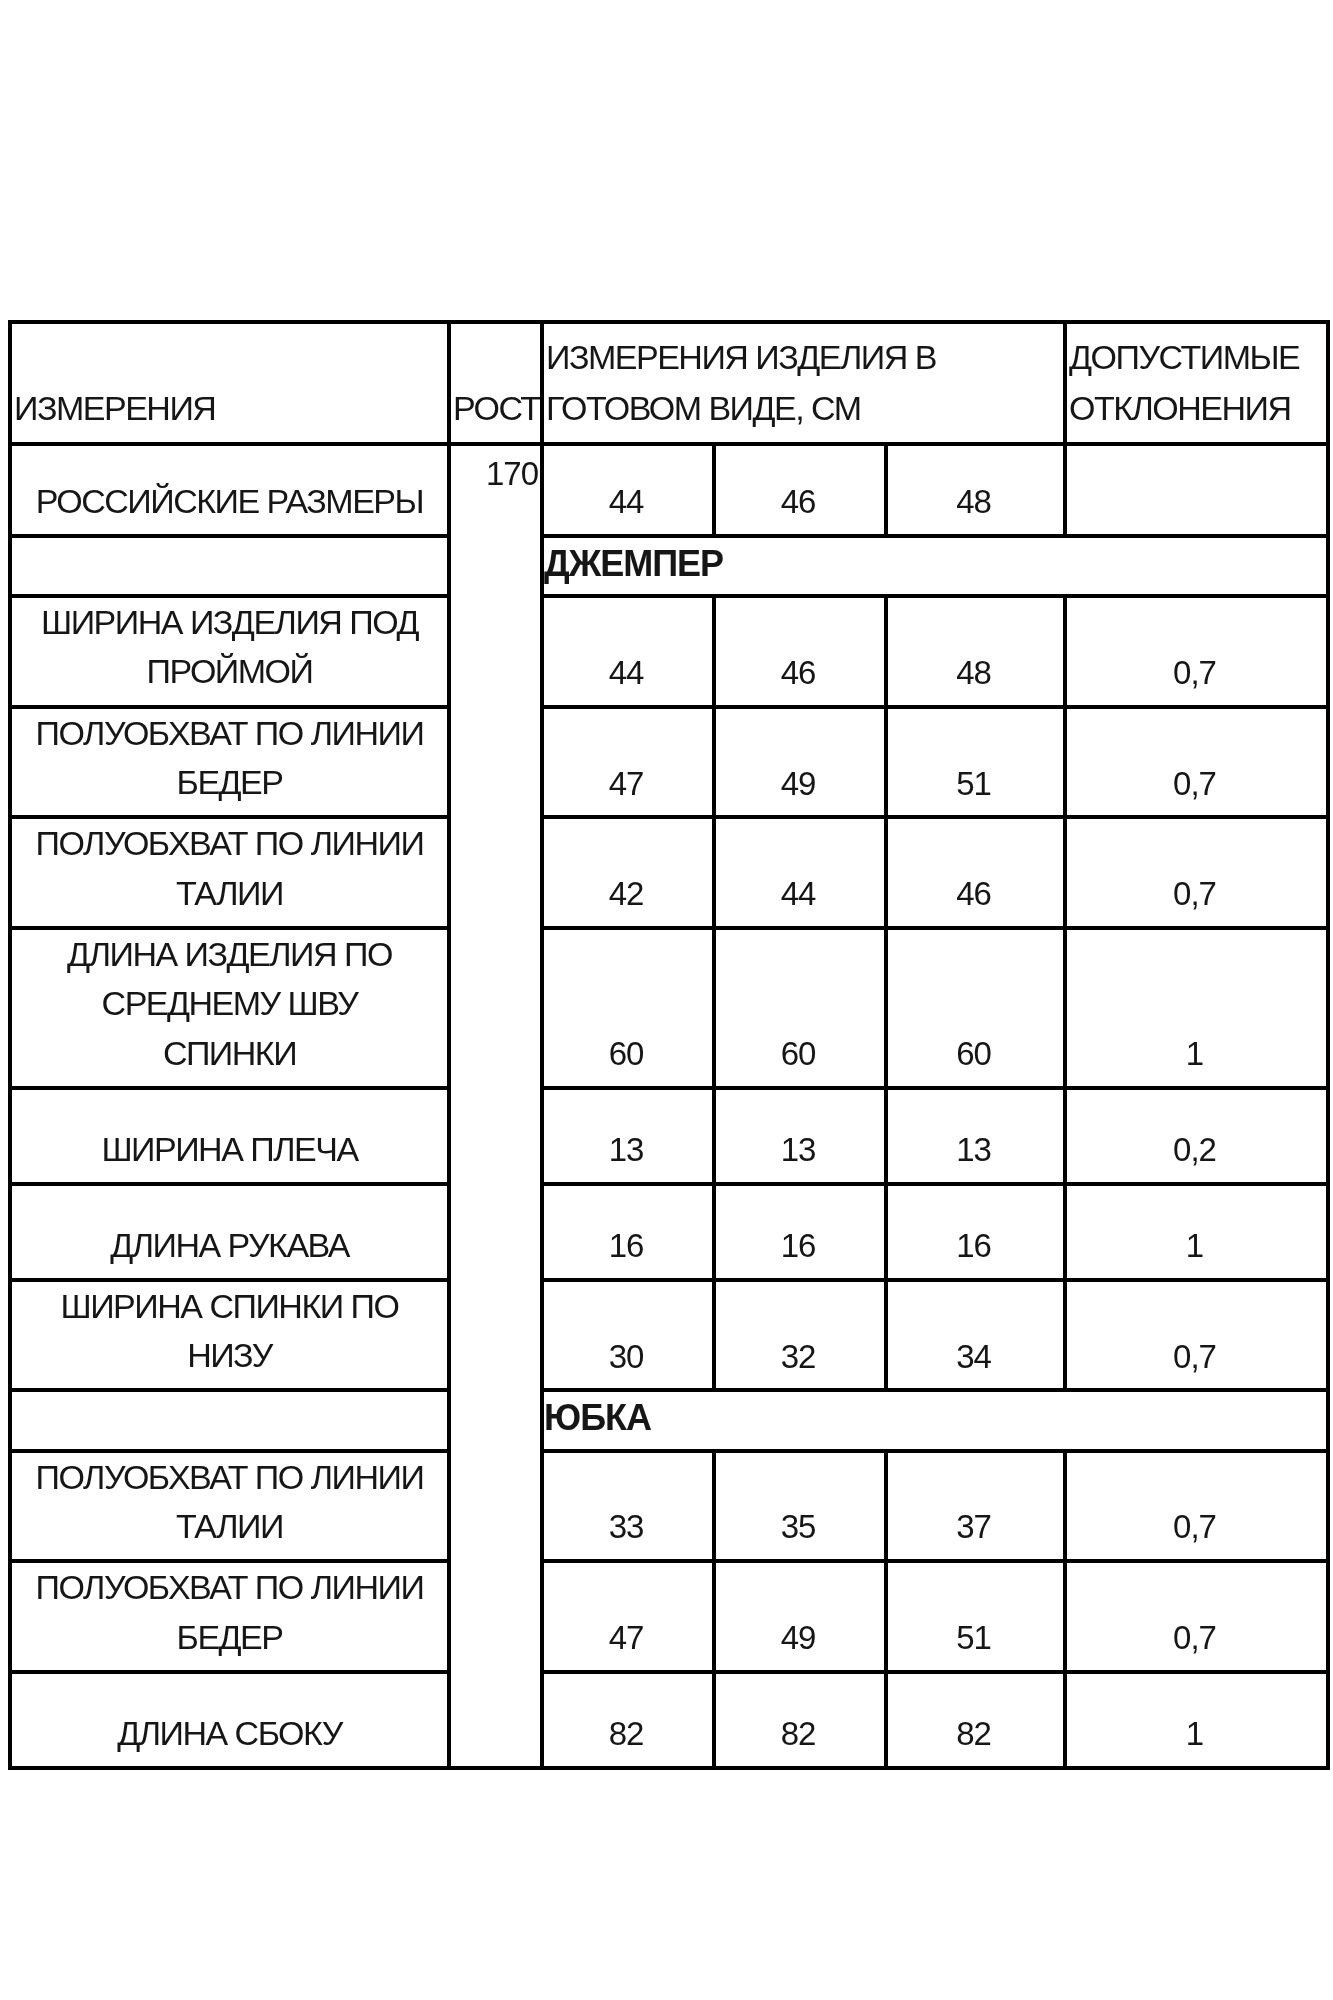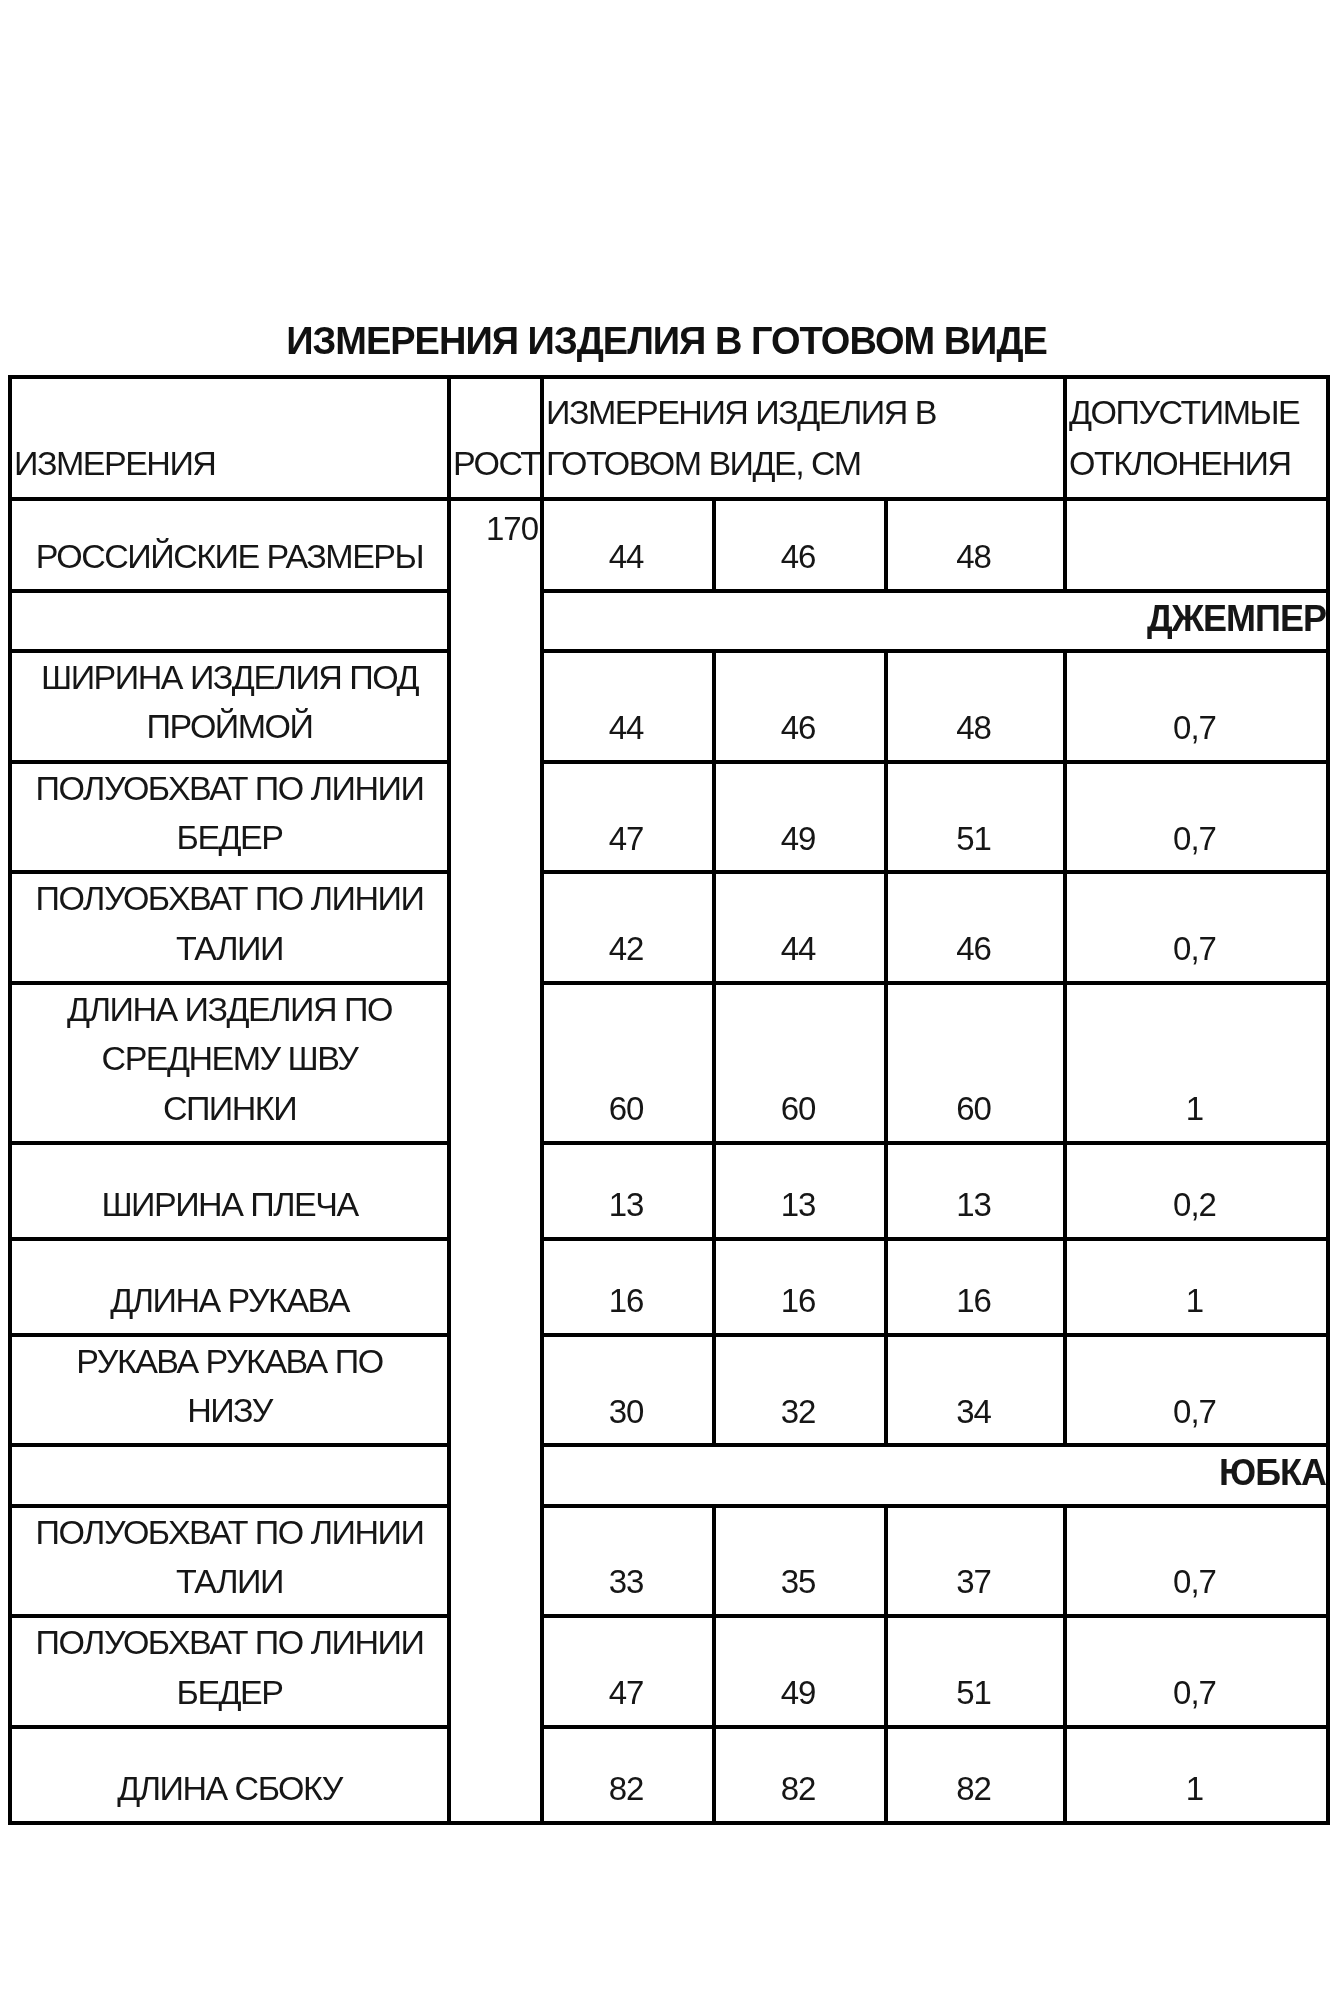--- a/index.html
+++ b/index.html
@@ -58,36 +58,35 @@
     vertical-align: top;
     text-align: right;
     font-size: 33px;
     letter-spacing: -1px;
     padding: 4px 2px 0 2px;
   }
   td.band-cell {
     font-weight: bold;
     font-size: 36px;
     letter-spacing: -1px;
-    text-align: right;
+    text-align: left;
     vertical-align: middle;
     padding: 0 0 4px 0;
   }
   tr.h-header { height: 122px; }
   tr.h-sizes  { height: 92px; }
   tr.h-band   { height: 50px; }
   tr.h-m      { height: 96px; }
   tr.h-m3     { height: 148px; }
 </style>
 </head>
 <body>
 
 <div class="page">
 
-  <h1 class="title">ИЗМЕРЕНИЯ ИЗДЕЛИЯ В ГОТОВОМ ВИДЕ</h1>
 
   <table class="size-table">
     <colgroup>
       <col style="width:439px">
       <col style="width:93px">
       <col style="width:172px">
       <col style="width:172px">
       <col style="width:179px">
       <col style="width:263px">
     </colgroup>
@@ -153,21 +152,21 @@
           <td class="num">0,2</td>
         </tr>
         <tr class="h-m">
           <td class="label">ДЛИНА РУКАВА</td>
           <td class="num">16</td>
           <td class="num">16</td>
           <td class="num">16</td>
           <td class="num">1</td>
         </tr>
         <tr class="h-m">
-          <td class="label">РУКАВА РУКАВА ПО
+          <td class="label">ШИРИНА СПИНКИ ПО
 НИЗУ</td>
           <td class="num">30</td>
           <td class="num">32</td>
           <td class="num">34</td>
           <td class="num">0,7</td>
         </tr>
         <tr class="h-band">
           <td class="label"></td>
           <td class="band-cell" colspan="4">ЮБКА</td>
         </tr>

